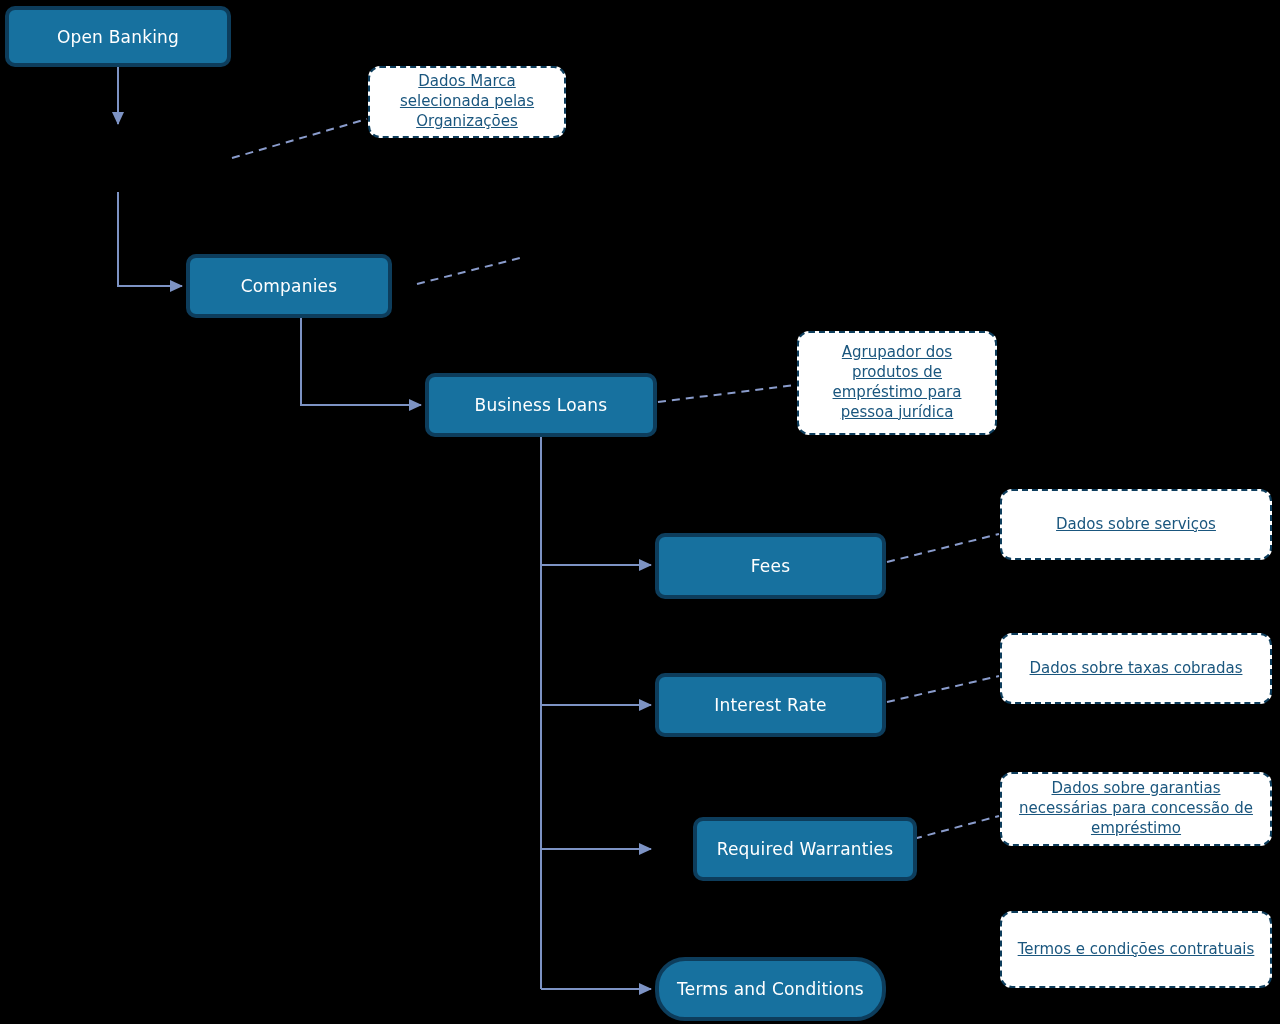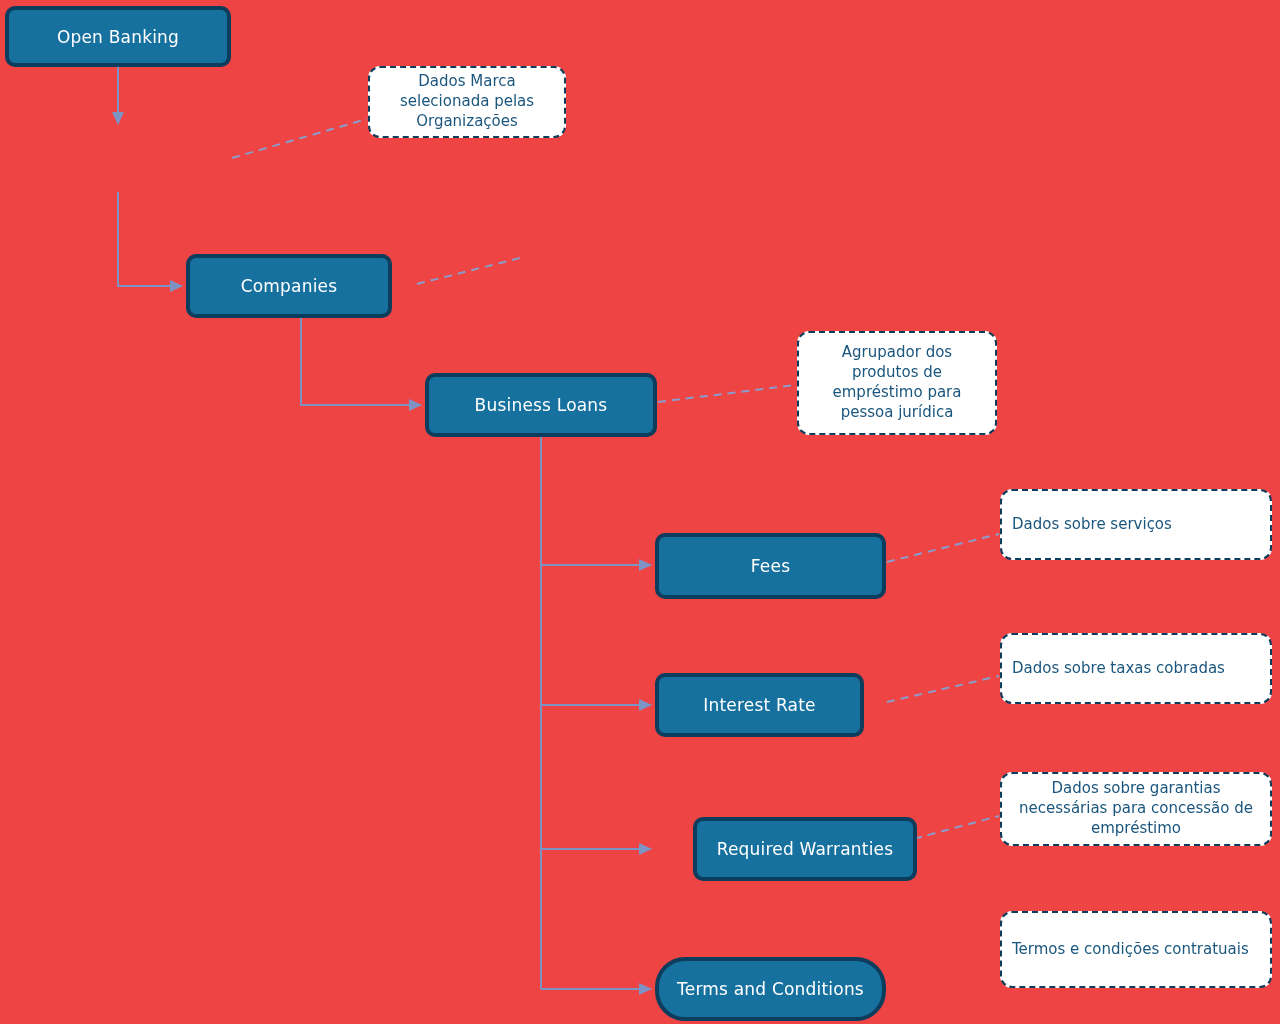--- a/index.html
+++ b/index.html
@@ -5,21 +5,21 @@
   html, body {
     margin: 0;
     padding: 0;
     background: #ffffff;
     font-family: "DejaVu Sans", "Liberation Sans", sans-serif;
   }
   .canvas {
     position: relative;
     width: 1280px;
     height: 1024px;
-    background: #ef4444;
+    background: #000000;
     overflow: hidden;
   }
   .connector-layer {
     position: absolute;
     left: 0; top: 0;
     width: 1280px; height: 1024px;
     z-index: 0;
   }
   .node {
     position: absolute;
@@ -38,34 +38,35 @@
   }
   .note {
     position: absolute;
     z-index: 2;
     background: #ffffff;
     border: 2px dashed #0d3d5c;
     border-radius: 12px;
     box-sizing: border-box;
     display: flex;
     align-items: center;
-    justify-content: flex-start;
+    justify-content: center;
     color: #1a567e;
     font-size: 15px;
     line-height: 1.32;
     text-align: center;
     padding: 4px 10px;
+    text-decoration: underline;
   }
   
   .n-open-banking        { left:5px;   top:6px;   width:226px; height:61px; }
   .n-brand               { left:5px;   top:128px; width:226px; height:64px; }
   .n-companies           { left:186px; top:254px; width:206px; height:64px; }
   .n-business-loans      { left:425px; top:373px; width:232px; height:64px; }
   .n-fees                { left:655px; top:533px; width:231px; height:66px; }
-  .n-interest-rate       { left:655px; top:673px; width:209px; height:64px; }
+  .n-interest-rate       { left:655px; top:673px; width:231px; height:64px; }
   .n-required-warranties { left:693px; top:817px; width:224px; height:64px; }
   .n-terms               { left:655px; top:957px; width:231px; height:64px;border-radius:30px; }
   
   .t-brand               { left:368px;  top:66px;  width:198px; height:72px; }
   .t-companies           { left:521px;  top:190px; width:200px; height:105px; }
   .t-business-loans      { left:797px;  top:331px; width:200px; height:104px; }
   .t-fees                { left:1000px; top:489px; width:272px; height:71px; }
   .t-interest-rate       { left:1000px; top:633px; width:272px; height:71px; }
   .t-required-warranties { left:1000px; top:772px; width:272px; height:74px; }
   .t-terms               { left:1000px; top:911px; width:272px; height:77px; }

